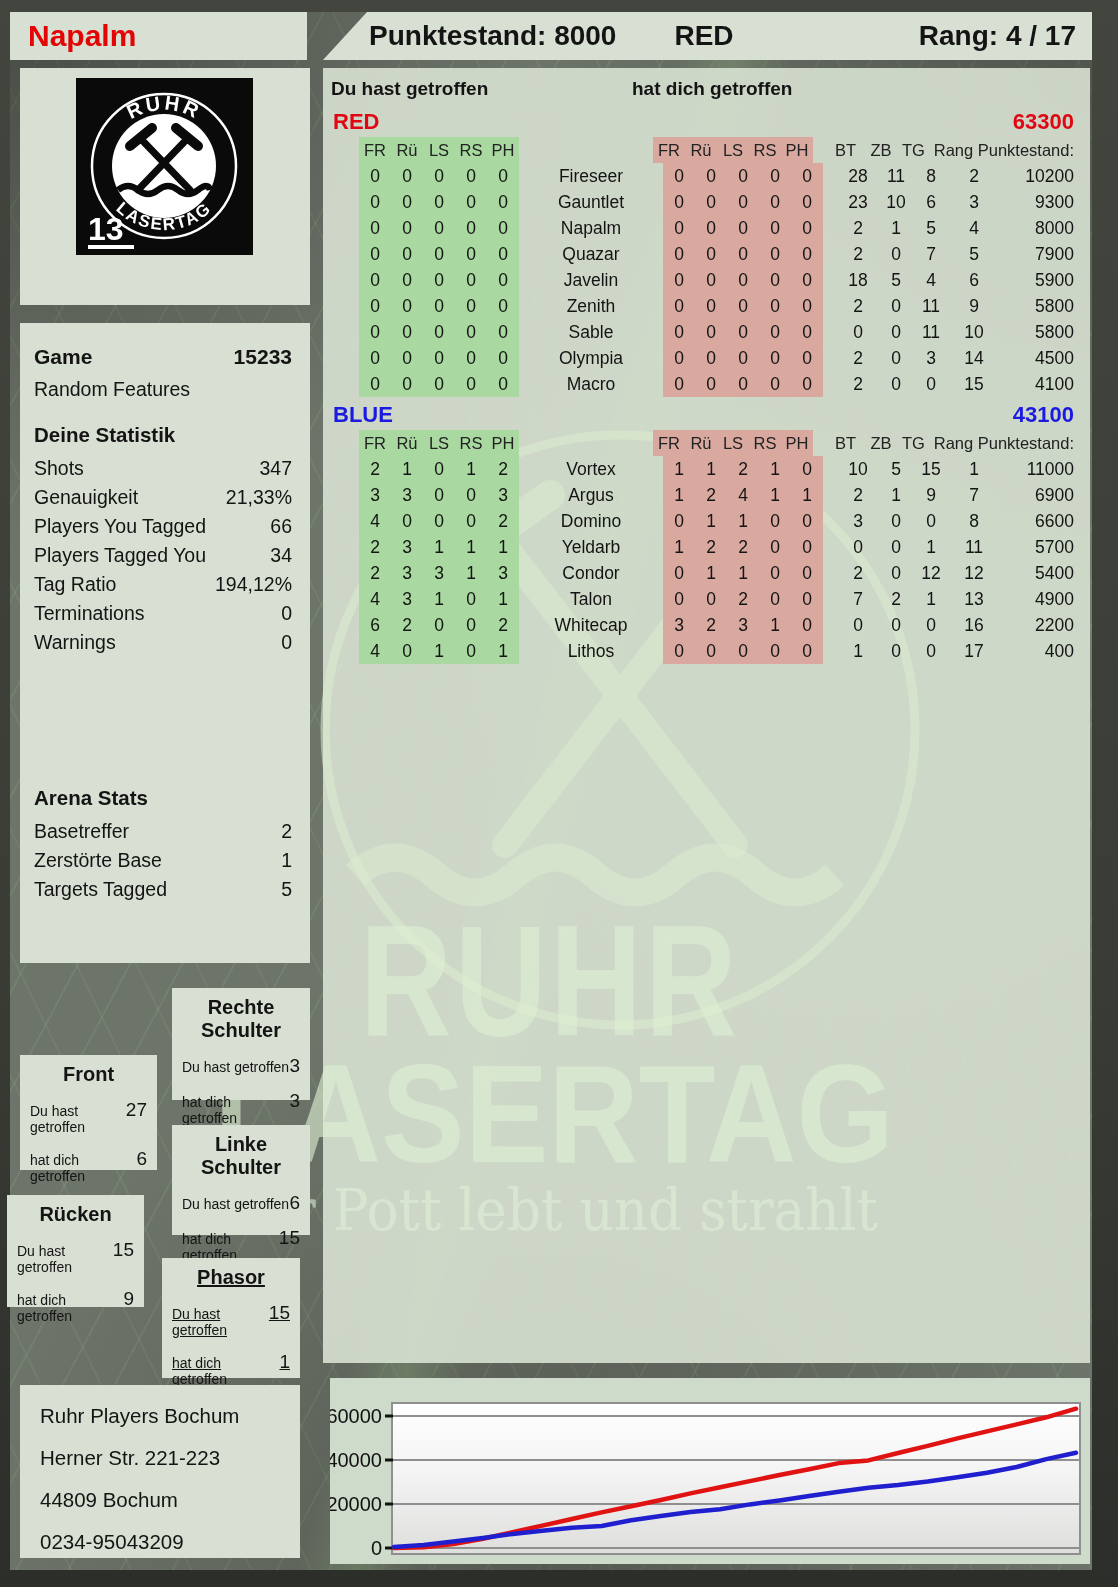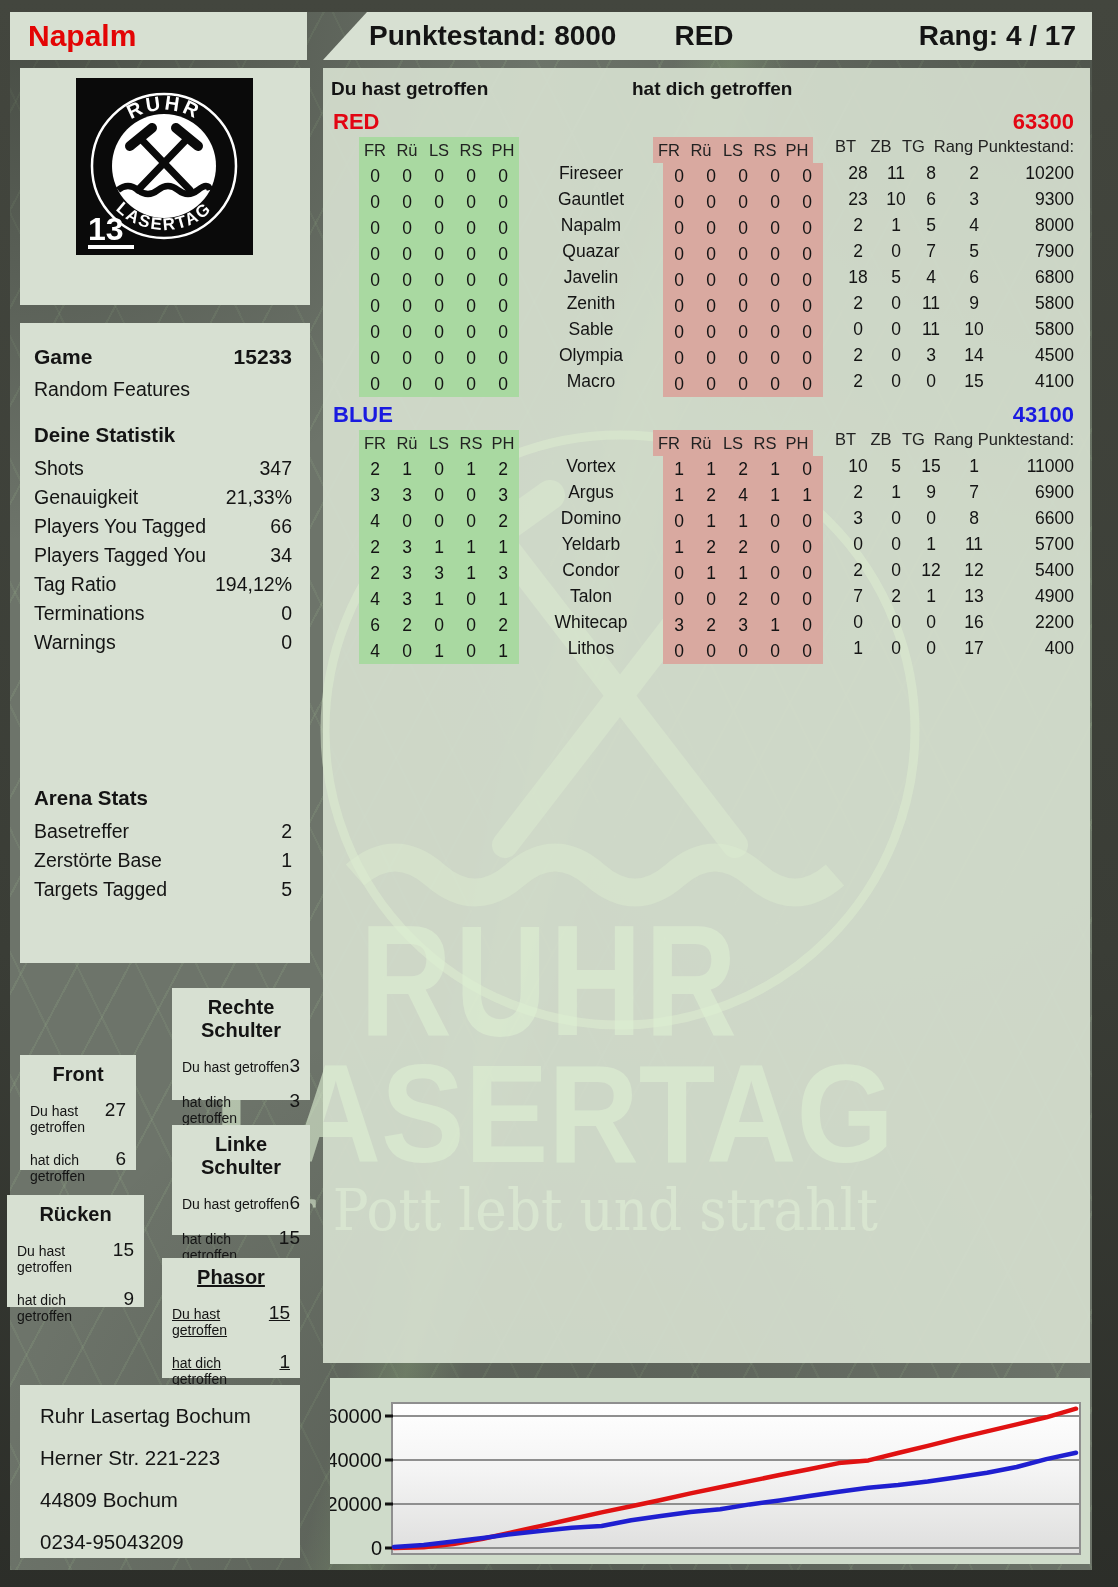--- a/index.html
+++ b/index.html
@@ -44,38 +44,38 @@
 
   
   .main-bg{left:323px;top:68px;width:767px;height:1295px;background:rgba(213,223,207,.93);}
   .watermark{position:absolute;left:190px;top:400px;z-index:2;}
   .main-content{position:absolute;left:323px;top:68px;width:767px;z-index:4;
     padding:10px 14px 0 8px;box-sizing:border-box;}
   .col-heads{display:flex;height:26px;font-weight:bold;font-size:19px;}
   .col-heads .you-h{width:301px;}
   .team-head{display:flex;justify-content:space-between;align-items:center;height:30px;
     font-weight:bold;font-size:22px;padding:0 2px;margin-top:3px;}
-  .trow{display:flex;align-items:flex-start;height:26px;font-size:17.5px;padding-left:28px;}
+  .trow{display:flex;align-items:center;height:26px;font-size:17.5px;padding-left:28px;}
   .trow.thead{font-size:16.5px;color:#222;}
   .hb{display:flex;width:160px;height:100%;align-items:center;}
   .hb span{width:32px;text-align:center;}
   .hb.g{background:#a9d9a1;}
   .hb.r{background:#d9a9a0;}
   .gap4{width:3px;}.gap16{width:15px;}
   .pname{width:138px;text-align:center;}
   .cs{text-align:center;}
   .c0{width:40px;}.c1{width:36px;}.c2{width:34px;}.c3{width:52px;}
   .pts{flex:1;text-align:right;padding-right:2px;}
 
   
   .bp{padding:8px 10px 6px;}
   .bp h3{margin:0 0 2px;text-align:center;font-size:20px;}
   .bprow{display:flex;justify-content:space-between;align-items:baseline;margin-top:13px;font-size:14px;}
   .bprow .bv{font-size:19px;}
-  .bp-front{left:20px;top:1055px;width:116px;height:115px;}
+  .bp-front{left:20px;top:1055px;width:137px;height:115px;}
   .bp-ruecken{left:7px;top:1195px;width:137px;height:112px;}
   .bp-rs{left:172px;top:988px;width:138px;height:112px;}
   .bp-ls{left:172px;top:1125px;width:138px;height:110px;}
   .bp-ph{left:162px;top:1258px;width:138px;height:120px;text-decoration:underline;}
 
   
   .address{left:20px;top:1385px;width:280px;height:173px;padding:10px 0 0 20px;}
   .address div{font-size:20.5px;line-height:42px;}
   .chart-panel{left:330px;top:1378px;width:760px;height:186px;background:#cfdbca;}
   .chart-panel svg{display:block;}
@@ -346,21 +346,21 @@
               <span>0</span>
               <span>0</span>
               <span>0</span>
               <span>0</span>
             </div>
             <span class="gap16"></span>
             <span class="cs c0">18</span>
             <span class="cs c1">5</span>
             <span class="cs c2">4</span>
             <span class="cs c3">6</span>
-            <span class="pts">6800</span>
+            <span class="pts">5900</span>
           </div>
           <div class="trow">
             <div class="hb g">
               <span>0</span>
               <span>0</span>
               <span>0</span>
               <span>0</span>
               <span>0</span>
             </div>
             <span class="gap4"></span>
@@ -740,21 +740,21 @@
         <span>Du hast getroffen</span>
         <span class="bv">15</span>
       </div>
     <div class="bprow">
         <span>hat dich getroffen</span>
         <span class="bv">1</span>
       </div>
   </div>
 
   <div class="panel address z3">
-    <div>Ruhr Lasertag Bochum</div>
+    <div>Ruhr Players Bochum</div>
     <div>Herner Str. 221-223</div>
     <div>44809 Bochum</div>
     <div>0234-95043209</div>
   </div>
 
   <div class="panel chart-panel z3">
     <svg id="chart-svg" width="760" height="186">
       <defs>
         <linearGradient id="plotGrad" x1="0" y1="0" x2="0" y2="1">
           <stop offset="0" stop-color="#ffffff"></stop>

